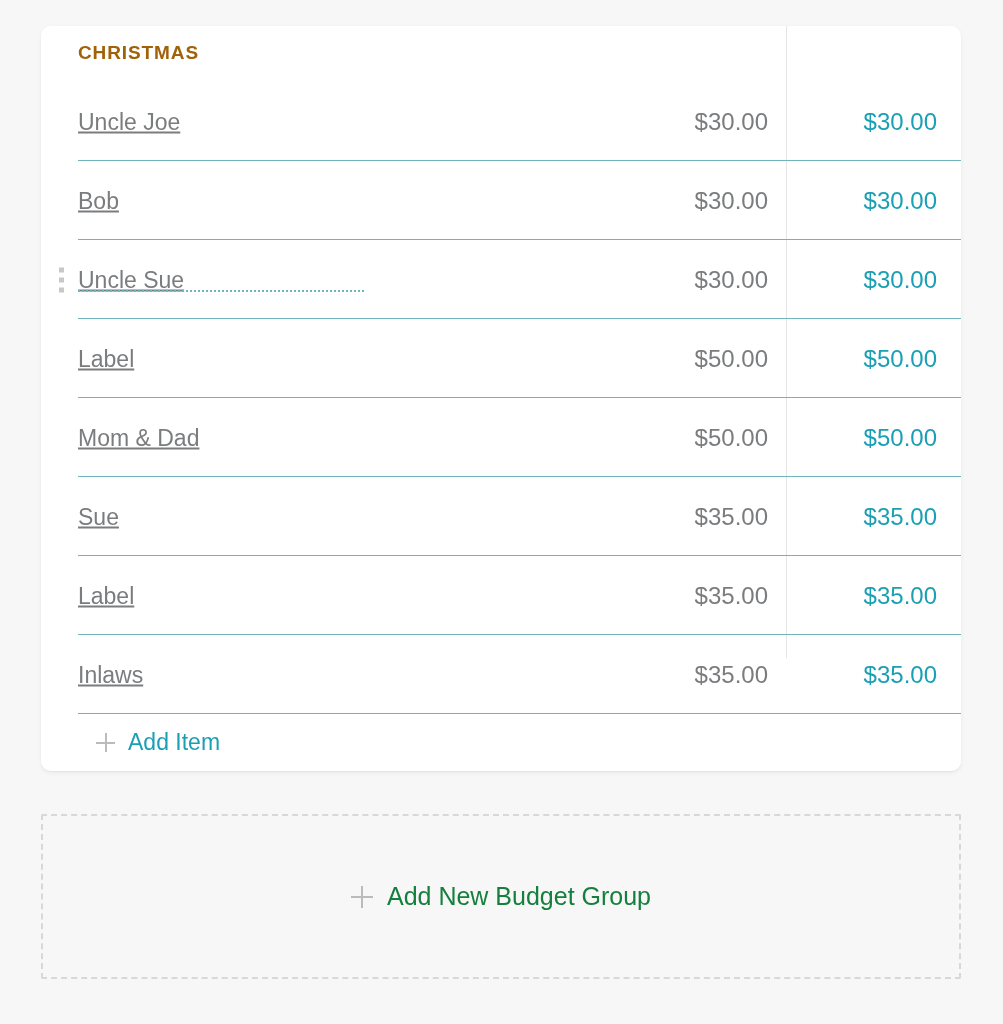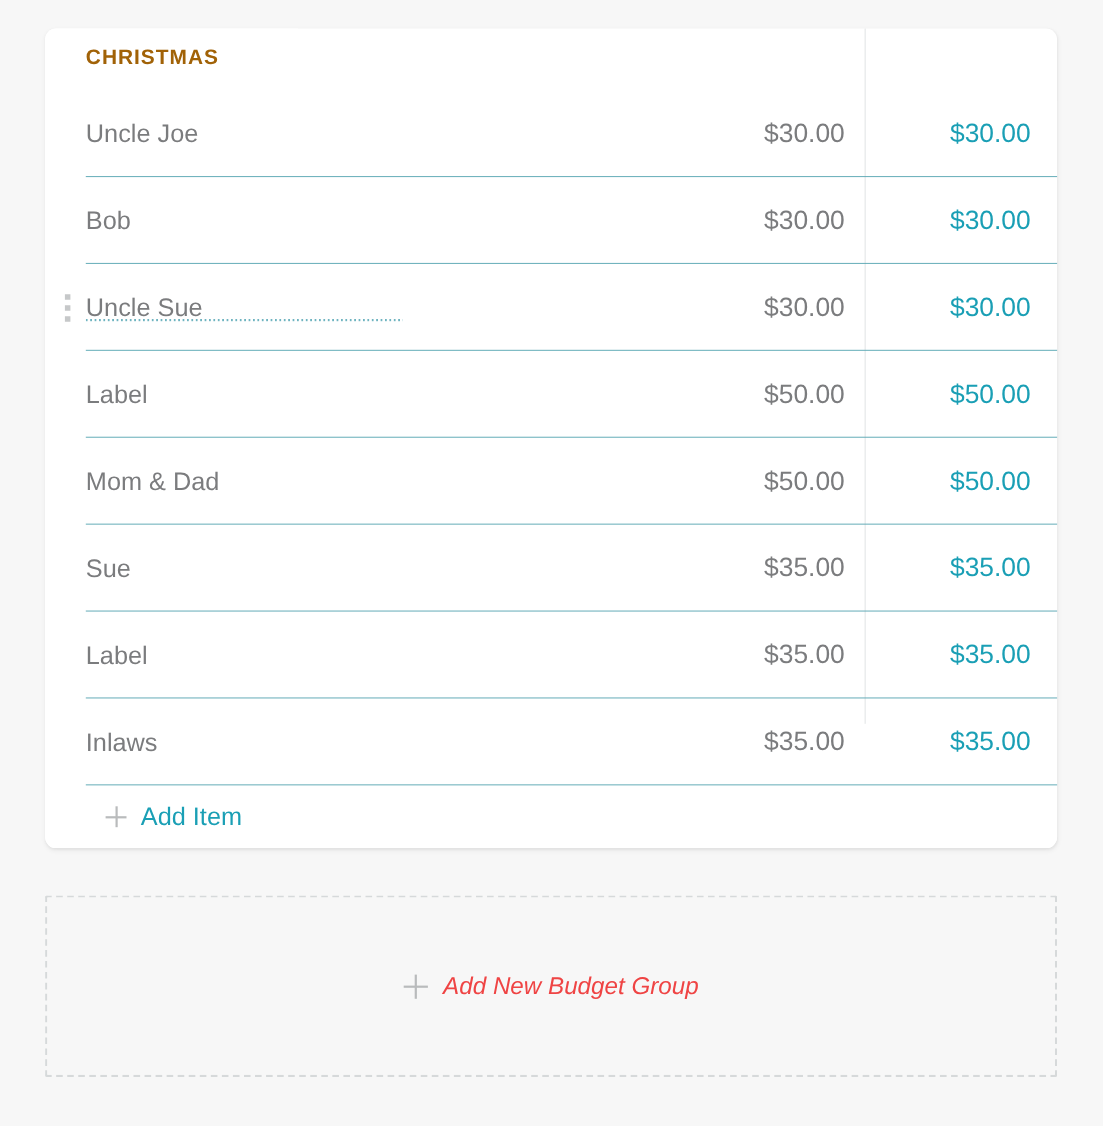--- a/index.html
+++ b/index.html
@@ -155,20 +155,21 @@
   }
 
   .row-label {
     position: absolute;
     left: 37px;
     top: 50%;
     transform: translateY(-50%);
     font-size: 23px;
     color: #7b7c7e;
     white-space: nowrap;
+    text-decoration: underline;
   }
   .label-underline {
     position: absolute;
     left: 37px;
     top: 50px;
     width: 288px;
     height: 2px;
     display: none;
     background-image: linear-gradient(to right, #6fb4c0 0 2px, transparent 2px 4px);
     background-size: 4px 2px;
@@ -244,23 +245,22 @@
   }
   .add-group .plus-icon {
     margin-left: 0;
     margin-right: 14px;
     width: 22px;
     height: 22px;
   }
   .add-group .plus-icon::before { top: 10.5px; width: 22px; }
   .add-group .plus-icon::after  { left: 10.5px; height: 22px; }
   .add-group-label {
-    font-size: 22px;
-    color: #ef4444;
-    font-style: italic;
+    font-size: 25px;
+    color: #15803d;
   }
 </style>
 </head>
 <body>
 
 <div class="page">
 
   <div class="col-headers">
     <div class="col-head planned">PLANNED</div>
     <div class="col-head remaining">REMAINING</div>

